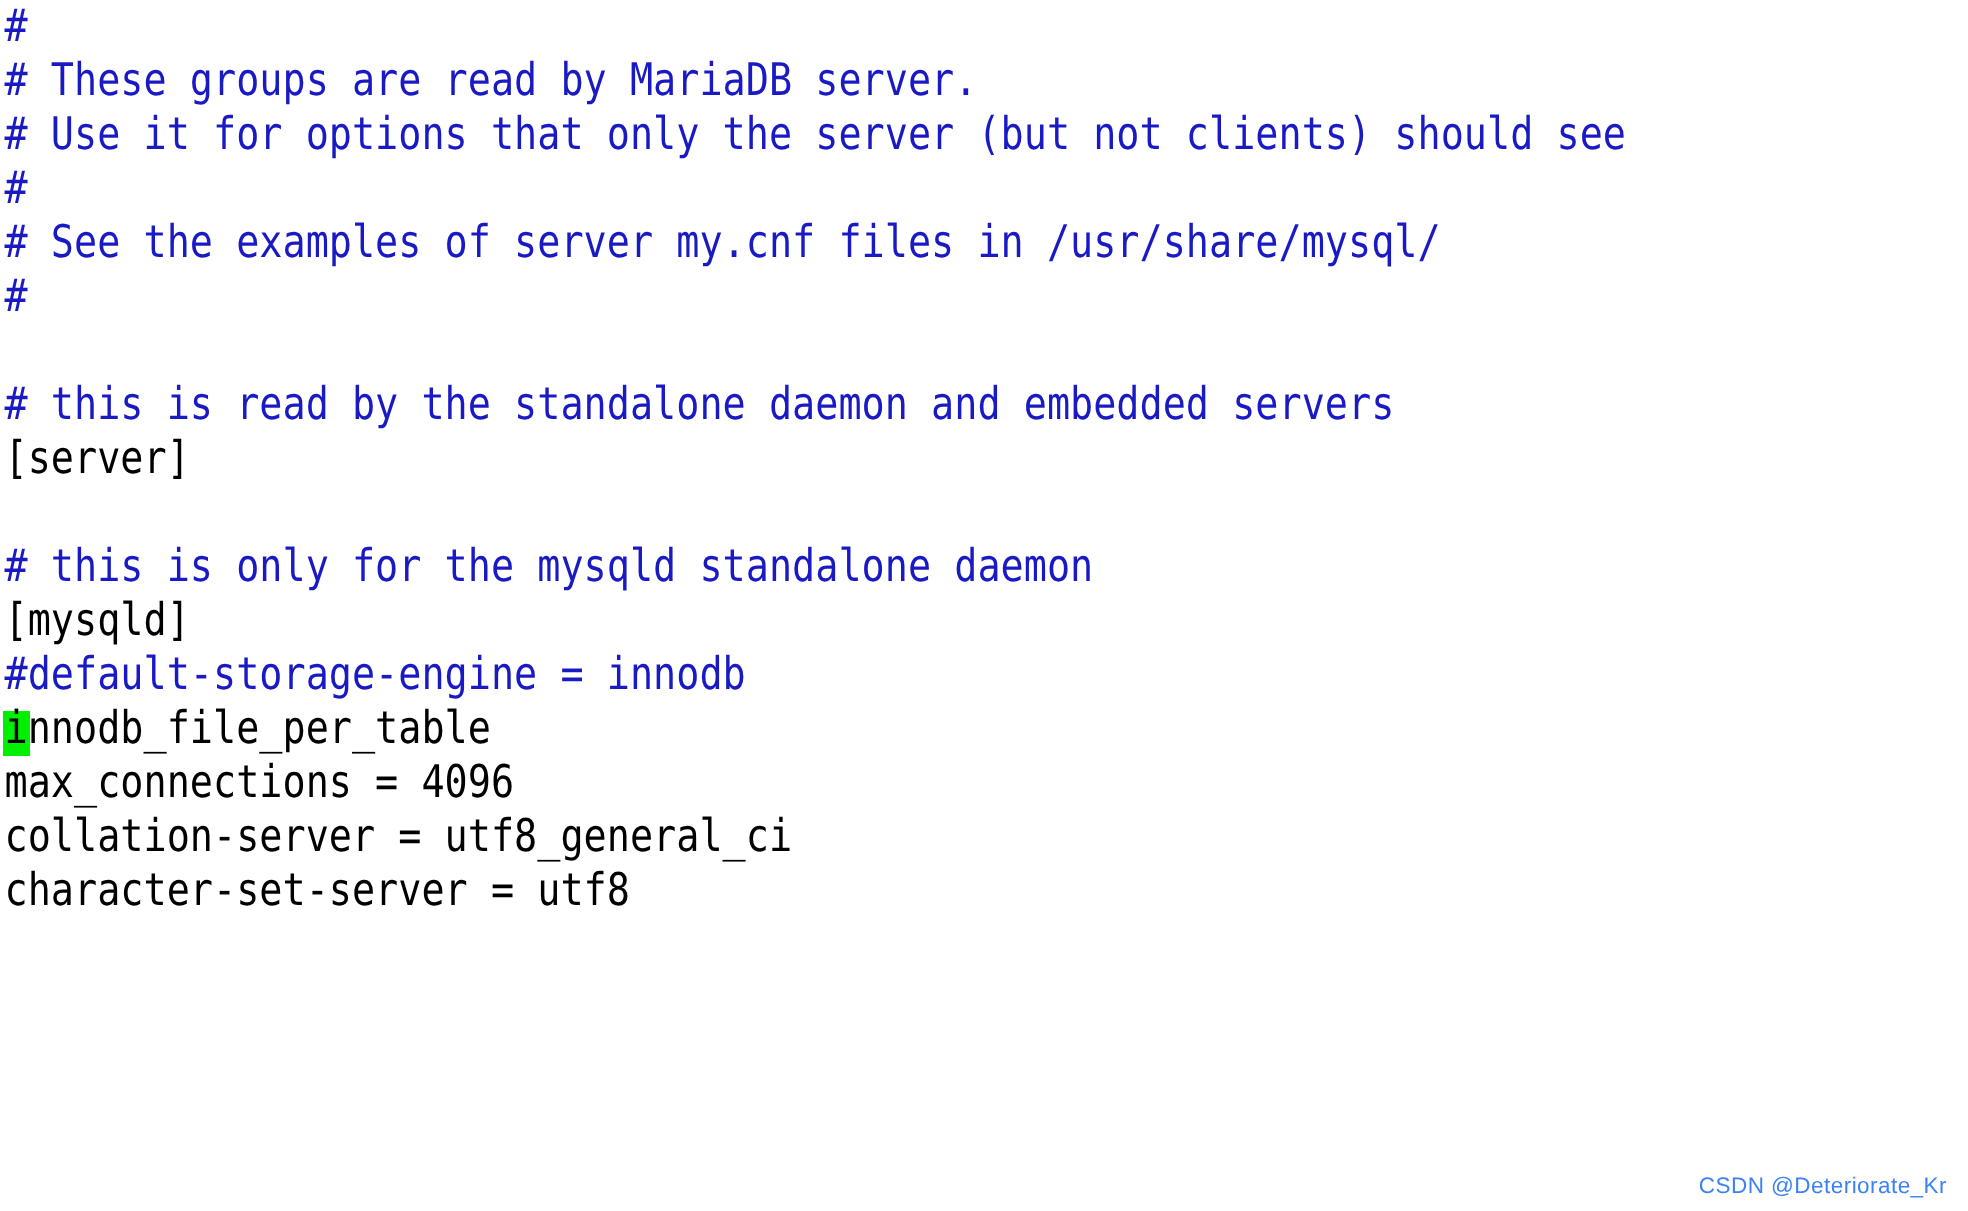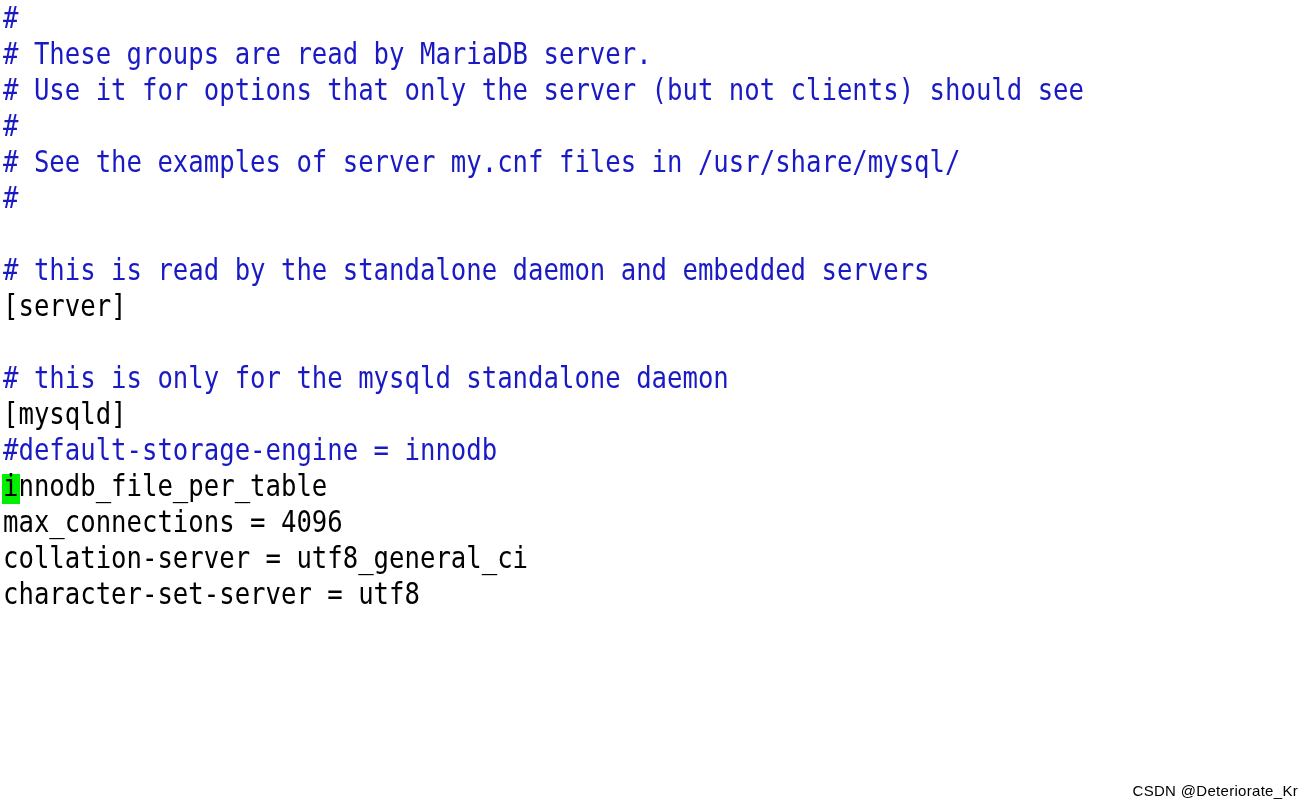--- a/index.html
+++ b/index.html
@@ -72,21 +72,21 @@
     transform: scaleX(0.855);
     transform-origin: left center;
   }
 
   #watermark {
     position: absolute;
     right: 14px;
     bottom: 8px;
     font-family: "Liberation Sans", "DejaVu Sans", sans-serif;
     font-size: 15px;
-    color: #000000;
+    color: #3b82f6;
     letter-spacing: 0.3px;
     white-space: pre;
     z-index: 3;
   }
 </style>
 </head>
 <body>
 
 <div id="editor">
 

